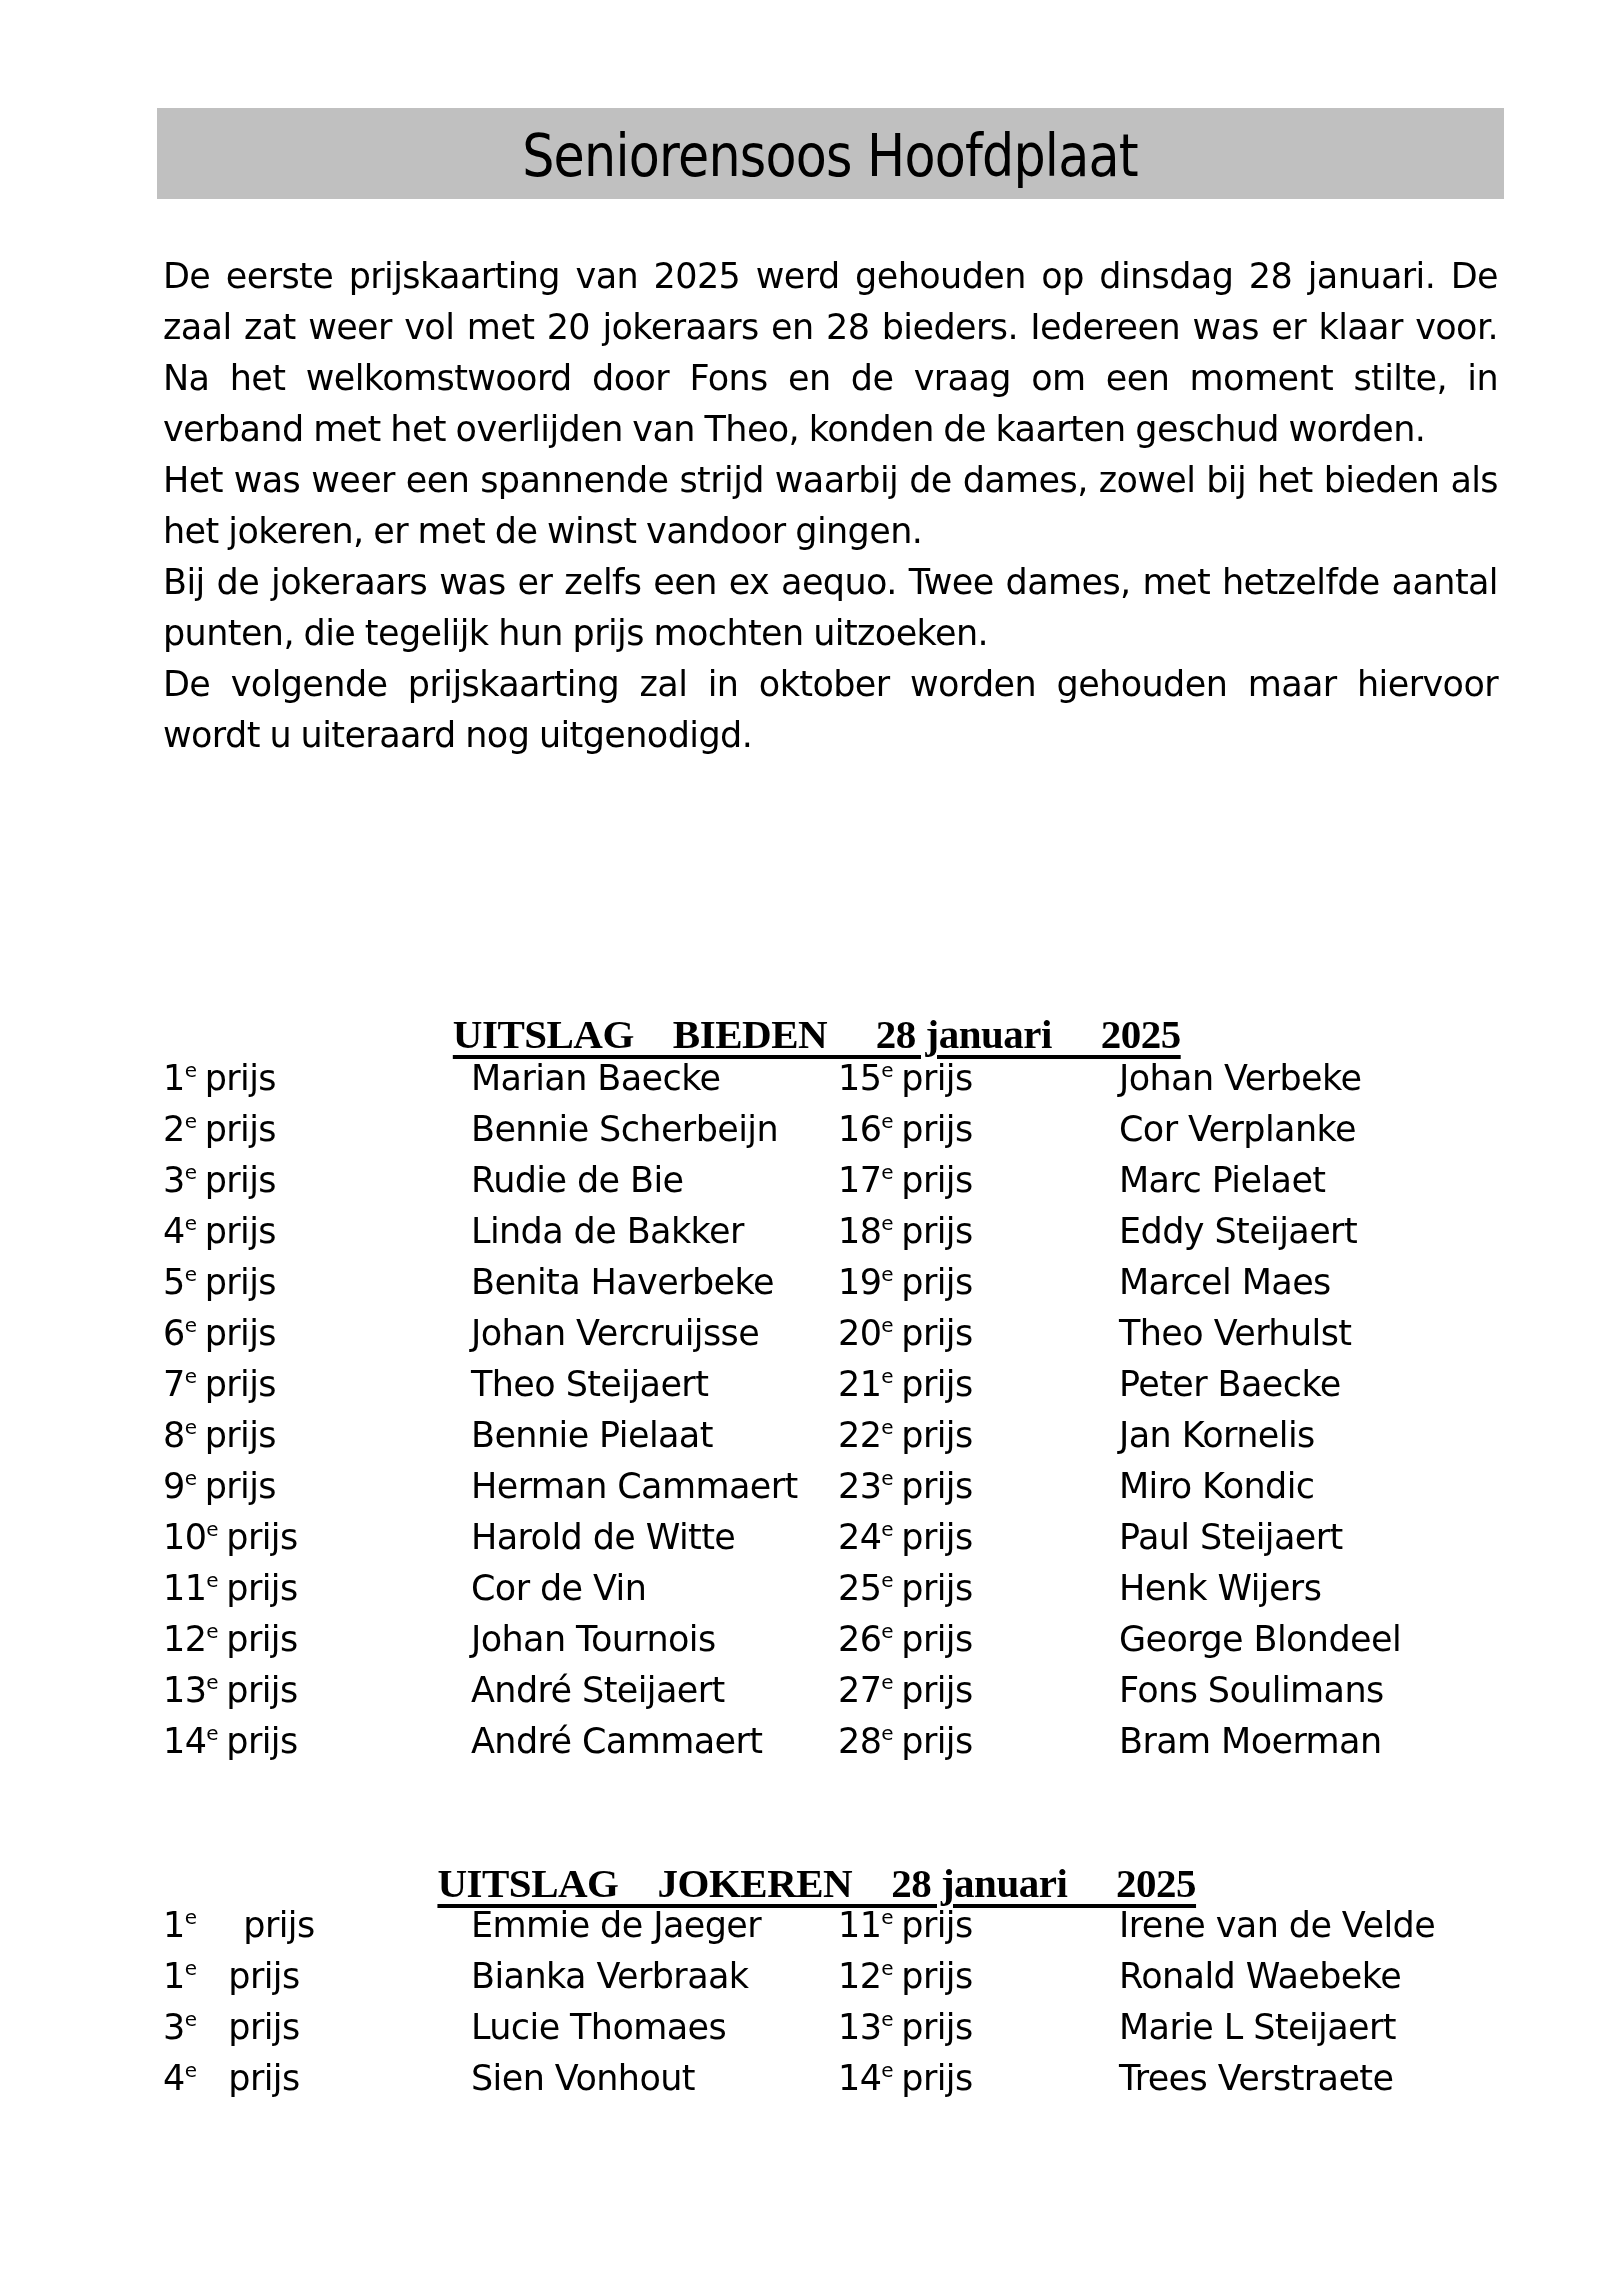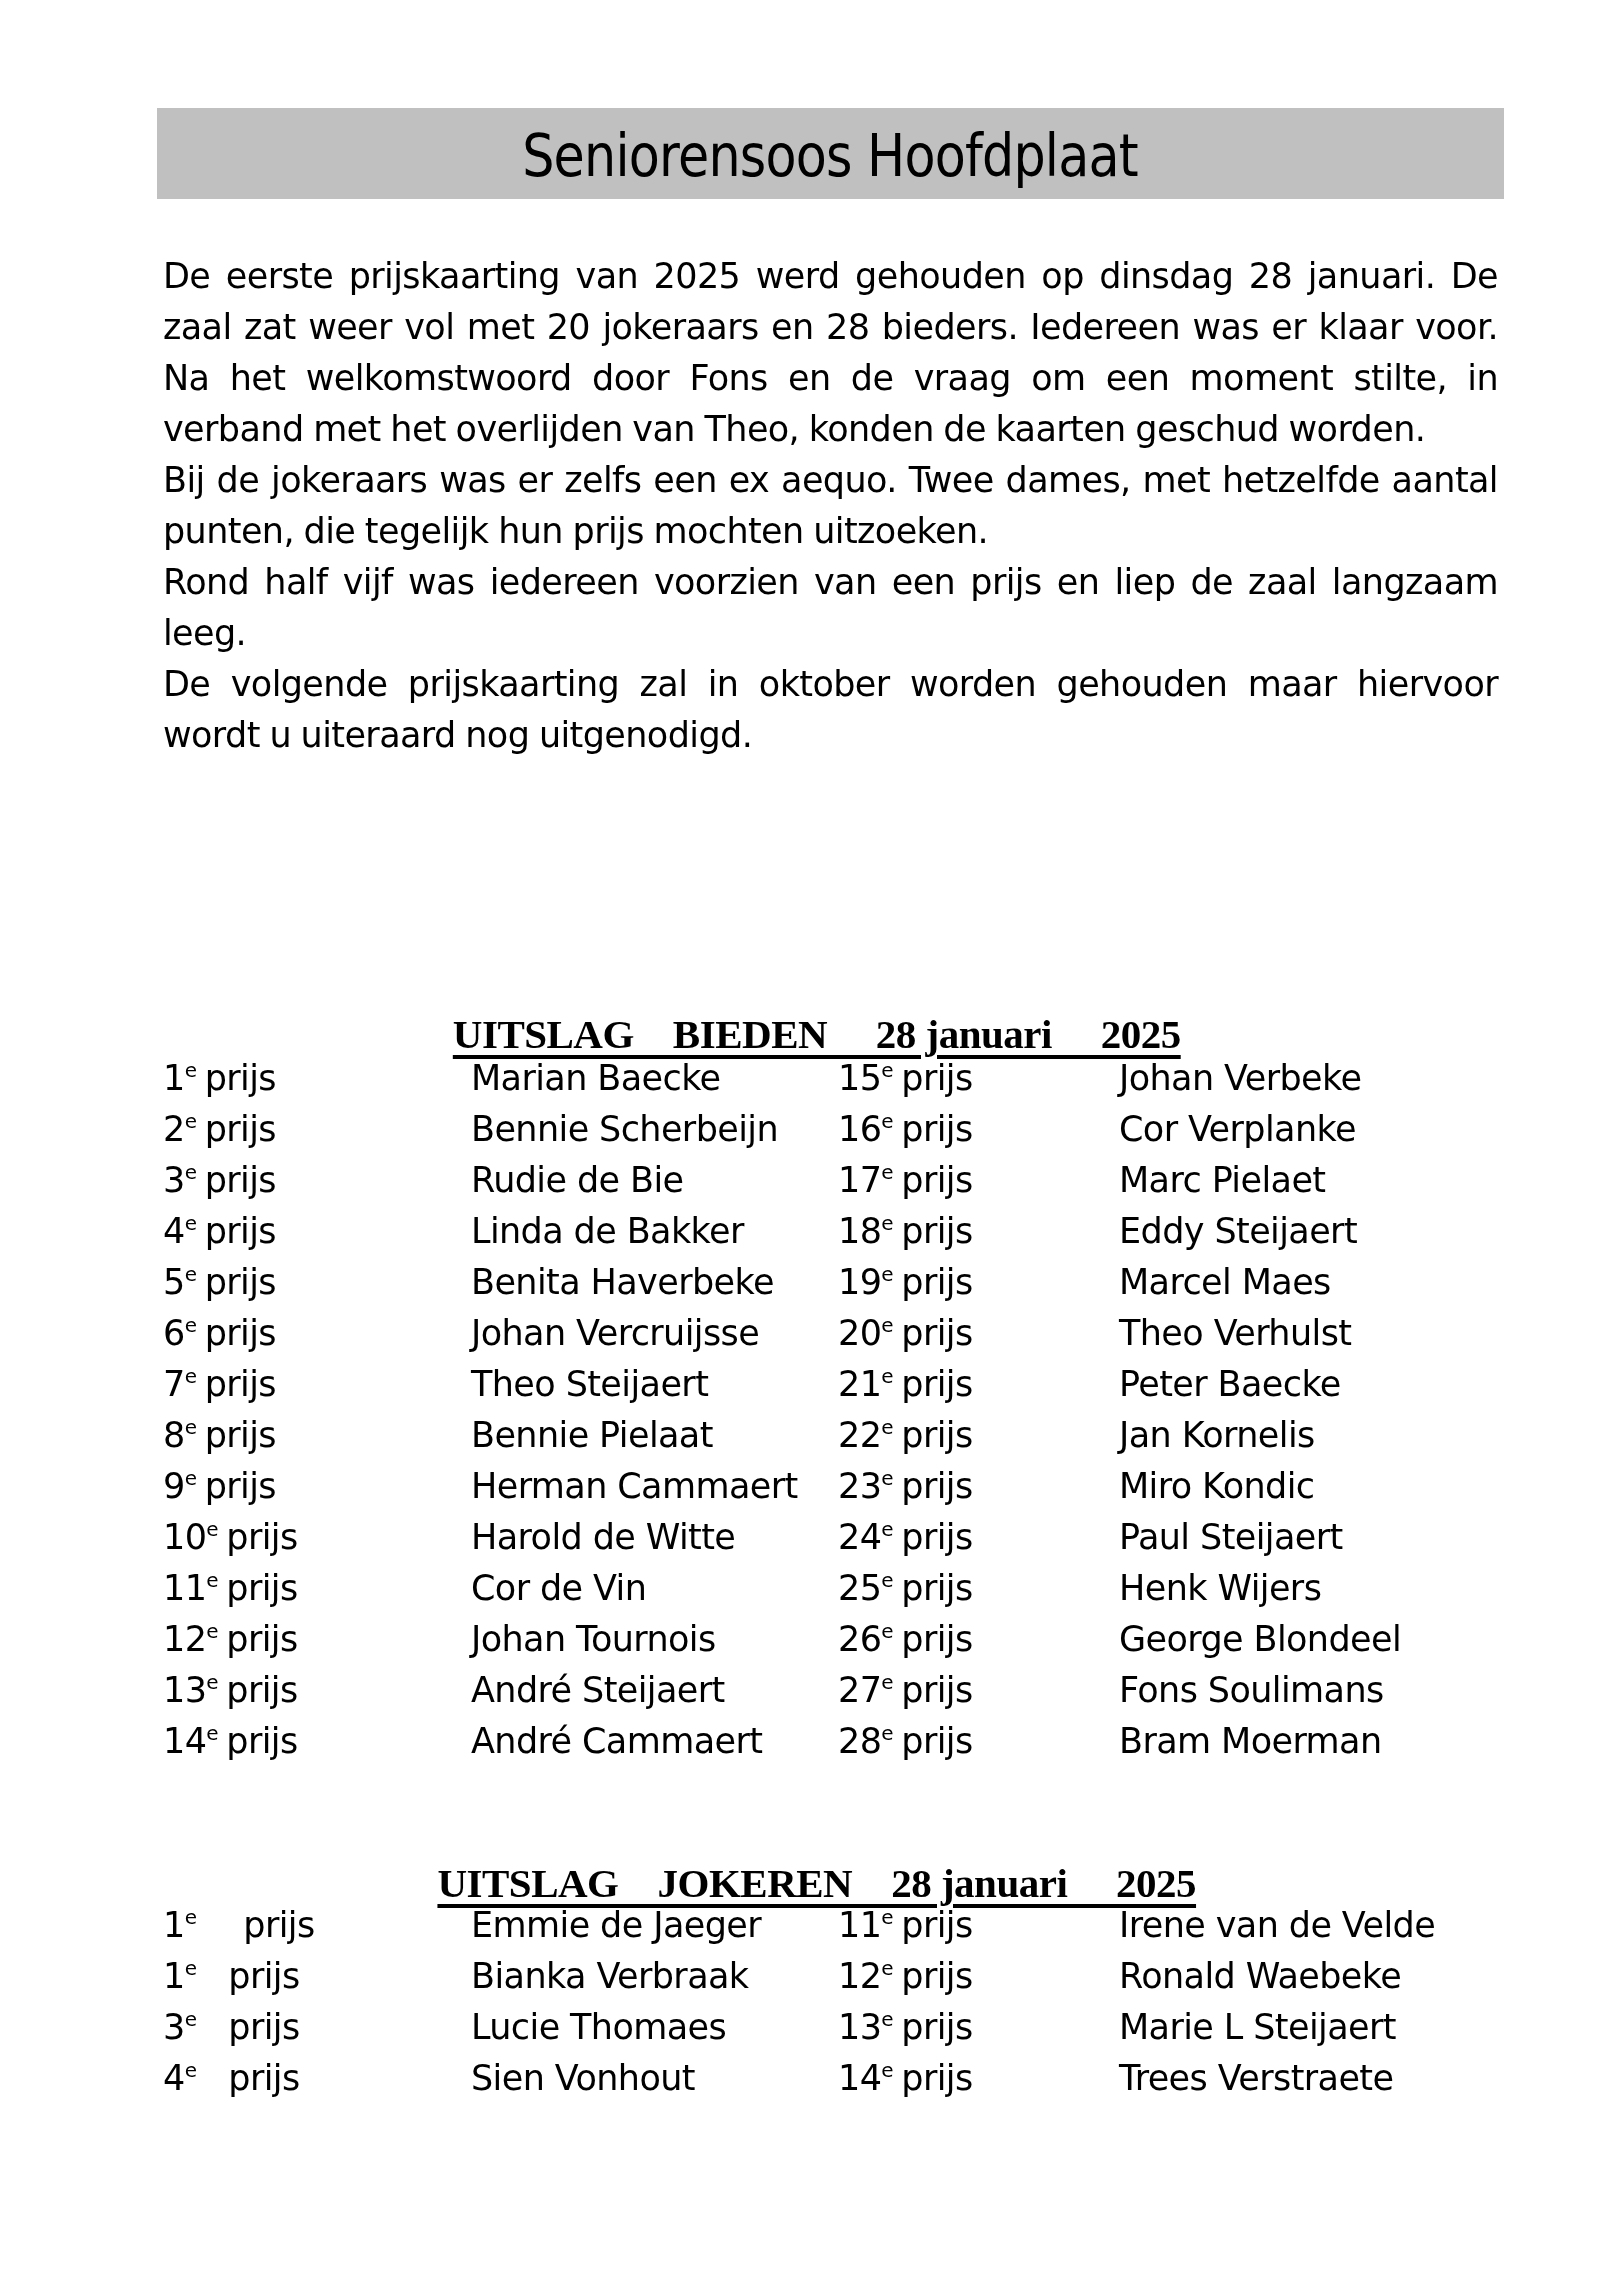--- a/index.html
+++ b/index.html
@@ -103,22 +103,22 @@
   </style>
 </head>
 <body>
 
 <div class="title-bar">
   <h1>Seniorensoos Hoofdplaat</h1>
 </div>
 
 <div class="intro">
   <p>De eerste prijskaarting van 2025 werd gehouden op dinsdag 28 januari. De zaal zat weer vol met 20 jokeraars en 28 bieders. Iedereen was er klaar voor. Na het welkomstwoord door Fons en de vraag om een moment stilte, in verband met het overlijden van Theo, konden de kaarten geschud worden.</p>
+  <p>Het was weer een spannende strijd waarbij de dames, zowel bij het bieden als het jokeren, er met de winst vandoor gingen.</p>
   <p>Bij de jokeraars was er zelfs een ex aequo. Twee dames, met hetzelfde aantal punten, die tegelijk hun prijs mochten uitzoeken.</p>
-  <p>Rond half vijf was iedereen voorzien van een prijs en liep de zaal langzaam leeg.</p>
   <p>De volgende prijskaarting zal in oktober worden gehouden maar hiervoor wordt u uiteraard nog uitgenodigd.</p>
 </div>
 
 <div class="section-heading heading-bieden">
   <span>UITSLAG    BIEDEN     28 januari     2025</span>
 </div>
 
 <div class="results results-bieden">
     <div class="row first">
       <span class="c-rank-l"><span style="position: static;">1</span><sup class="ord">e</sup><span class="prijs-word" style="position: static;">prijs</span></span>

